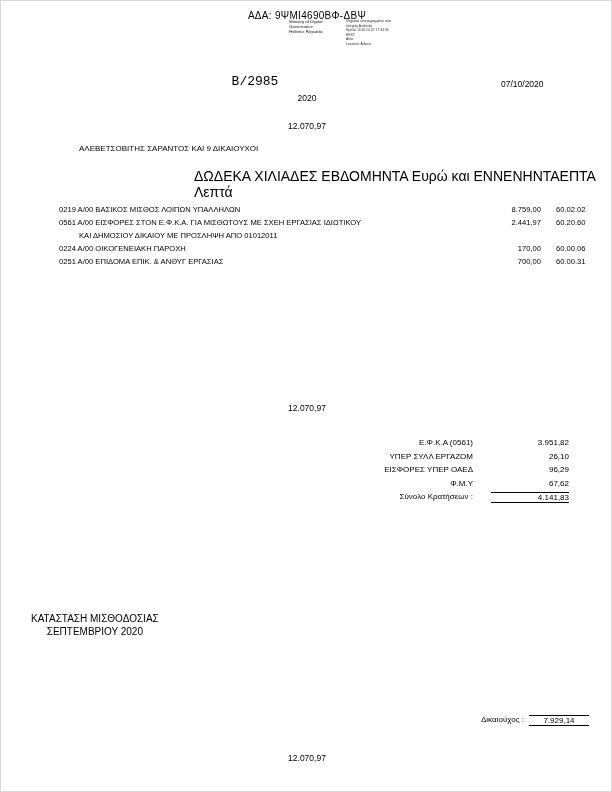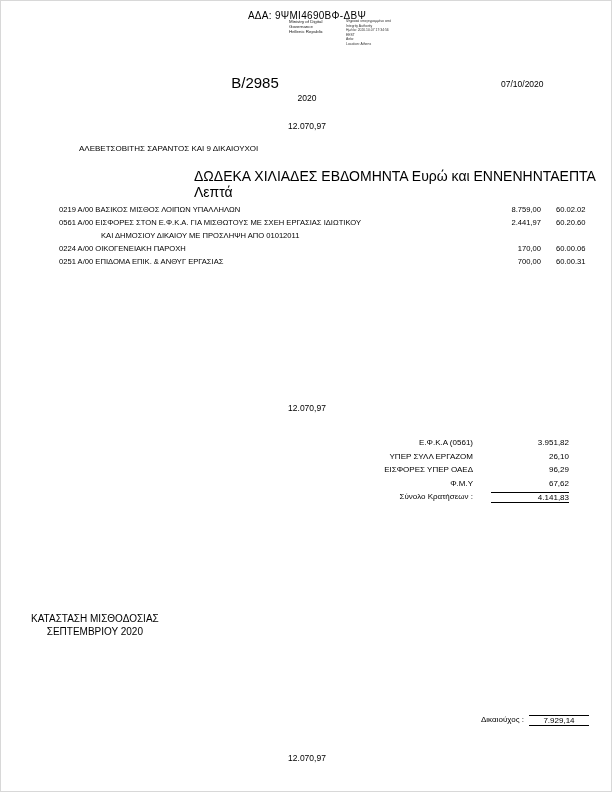--- a/index.html
+++ b/index.html
@@ -51,21 +51,22 @@
     line-height: 4.6px;
     color: #333;
   }
   .ministry-gr .ln { white-space: nowrap; }
 
   .protocol {
     top: 73px;
     left: 0;
     width: 508px;
     text-align: center;
-    font-size: 15px;
+    font-size: 13px;
+    font-family: Liberation Mono, monospace;
   }
   .protocol-date {
     top: 78px;
     left: 500px;
     font-size: 8.5px;
   }
   .year-line {
     top: 92px;
     left: 0;
     width: 612px;
@@ -98,21 +99,21 @@
     height: 13px;
     font-size: 7.6px;
   }
   .line-row .code {
     position: absolute;
     left: 28px;
     top: 0;
   }
   .line-row .desc2 {
     position: absolute;
-    left: 70px;
+    left: 48px;
     top: 0;
     text-align: center;
   }
   .line-row .val {
     position: absolute;
     left: 420px;
     width: 90px;
     text-align: right;
     top: 0;
   }

